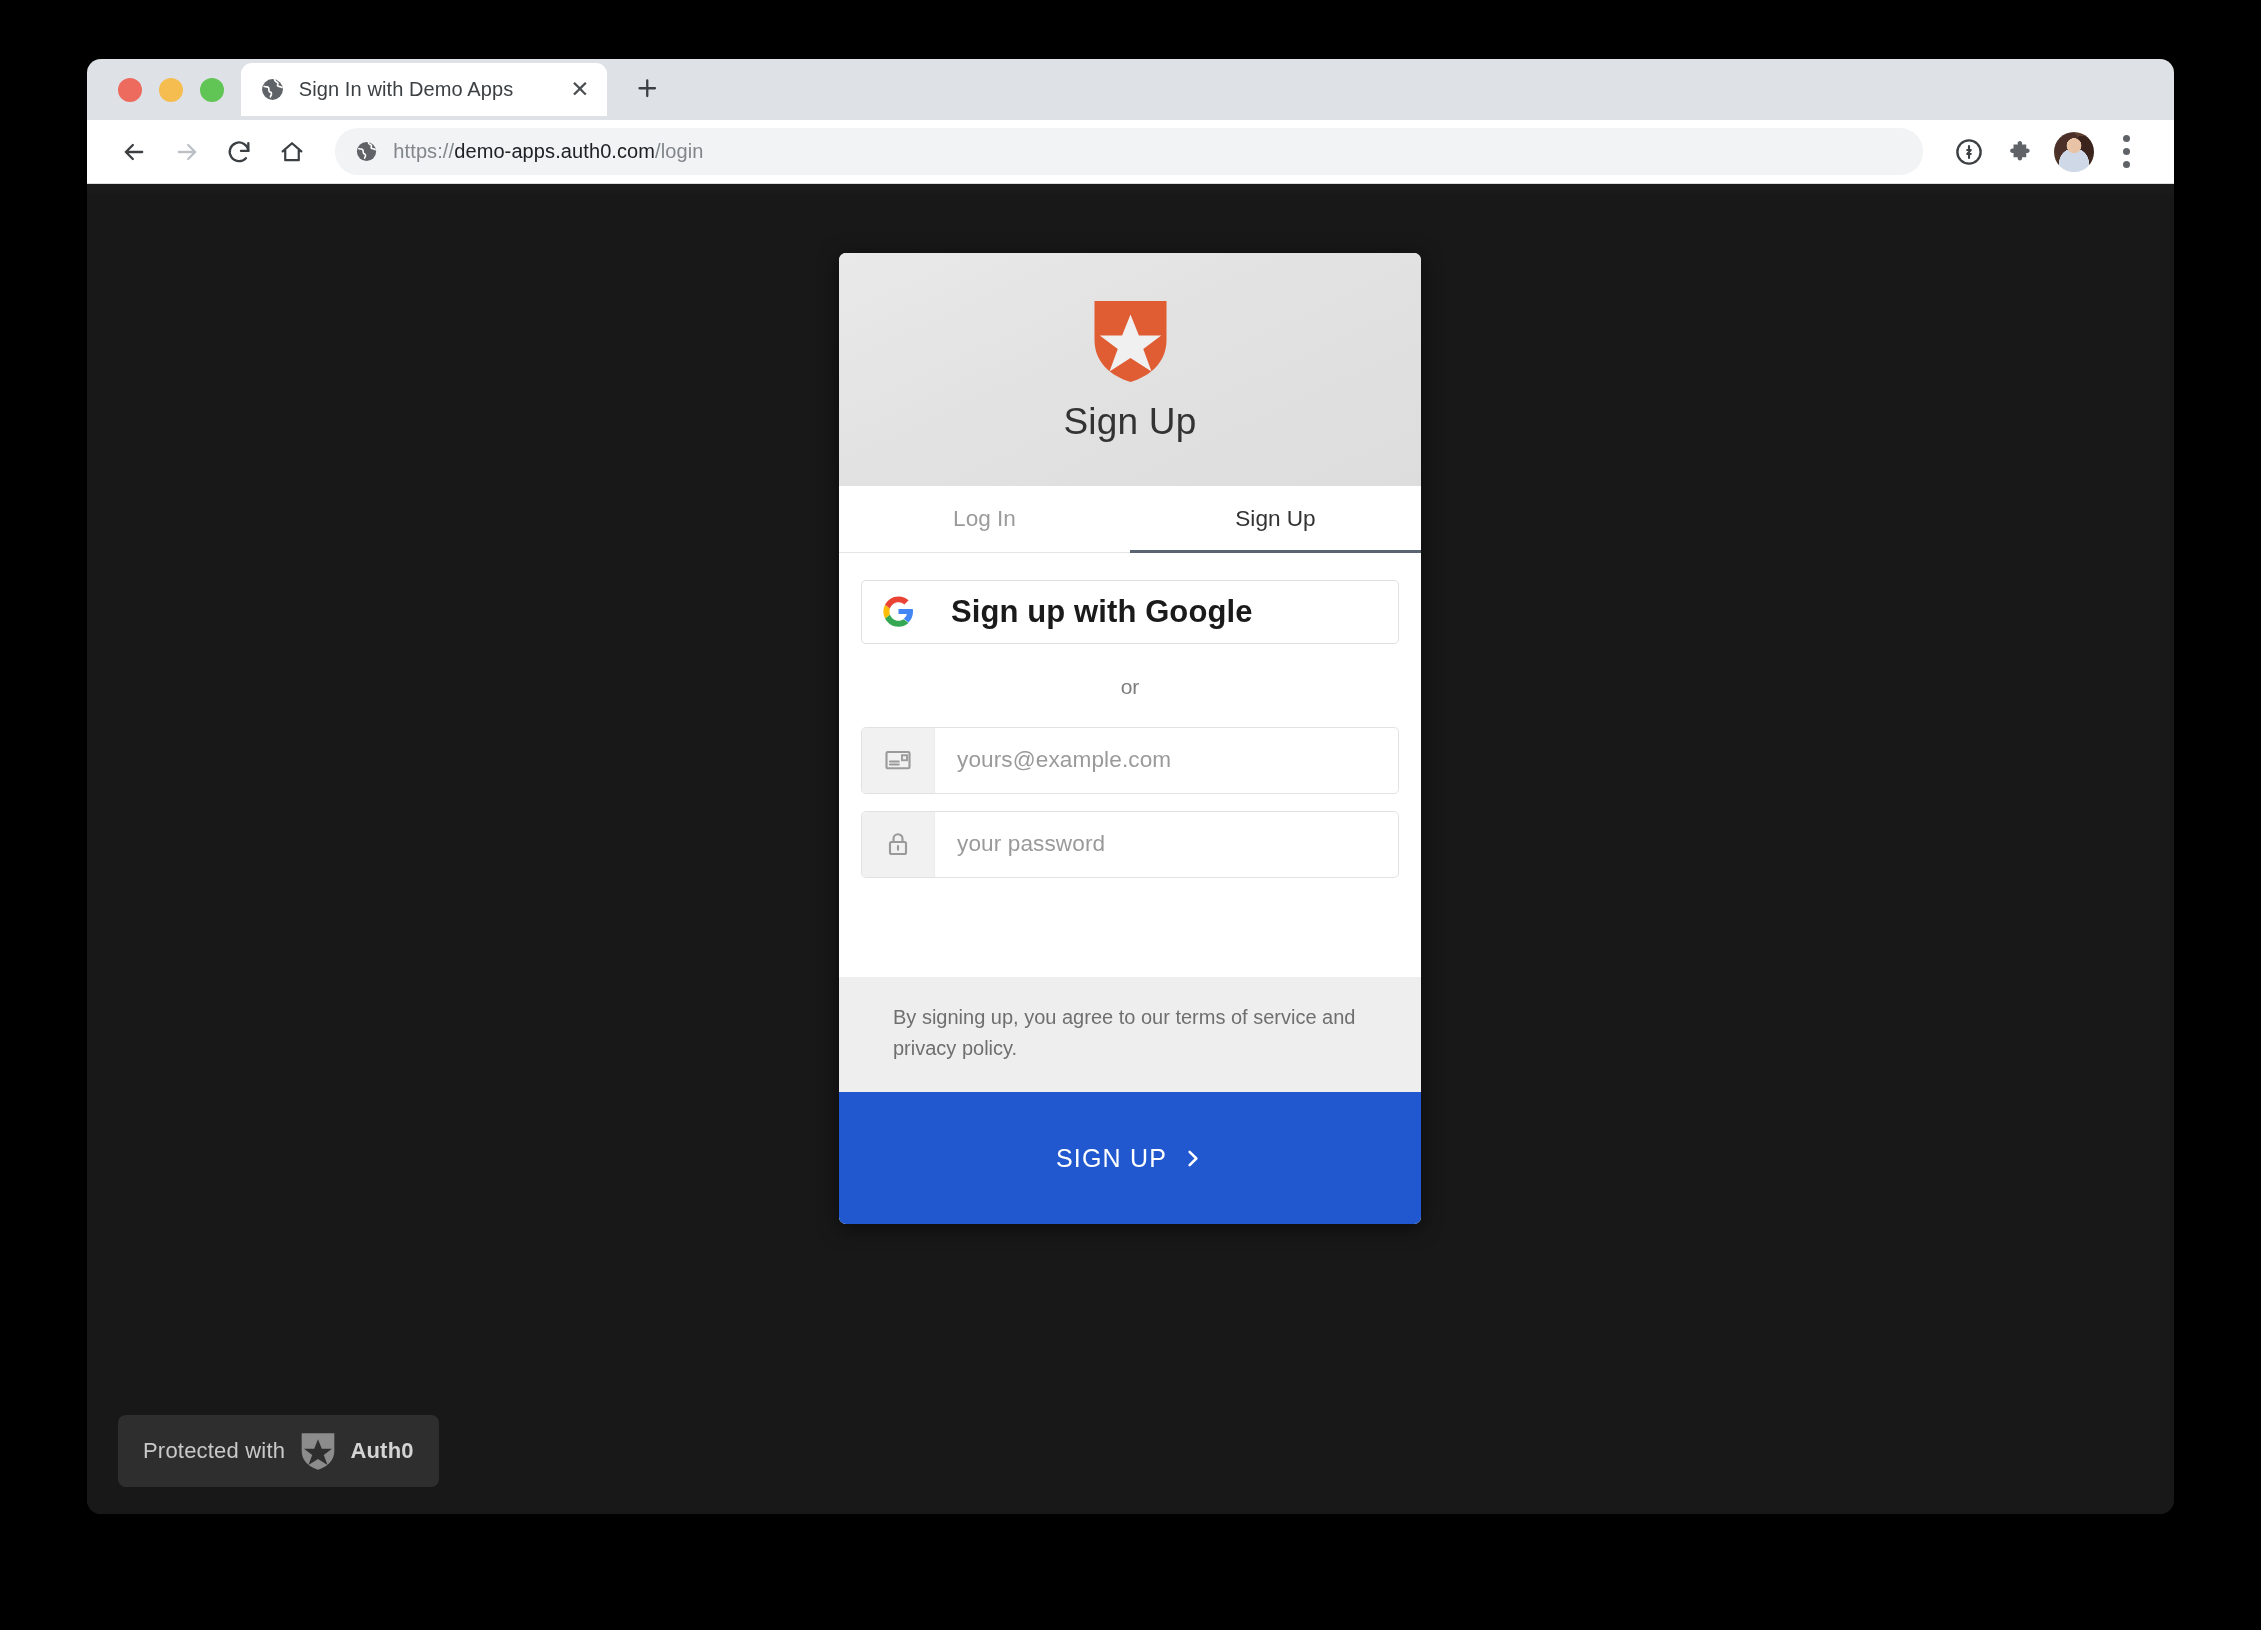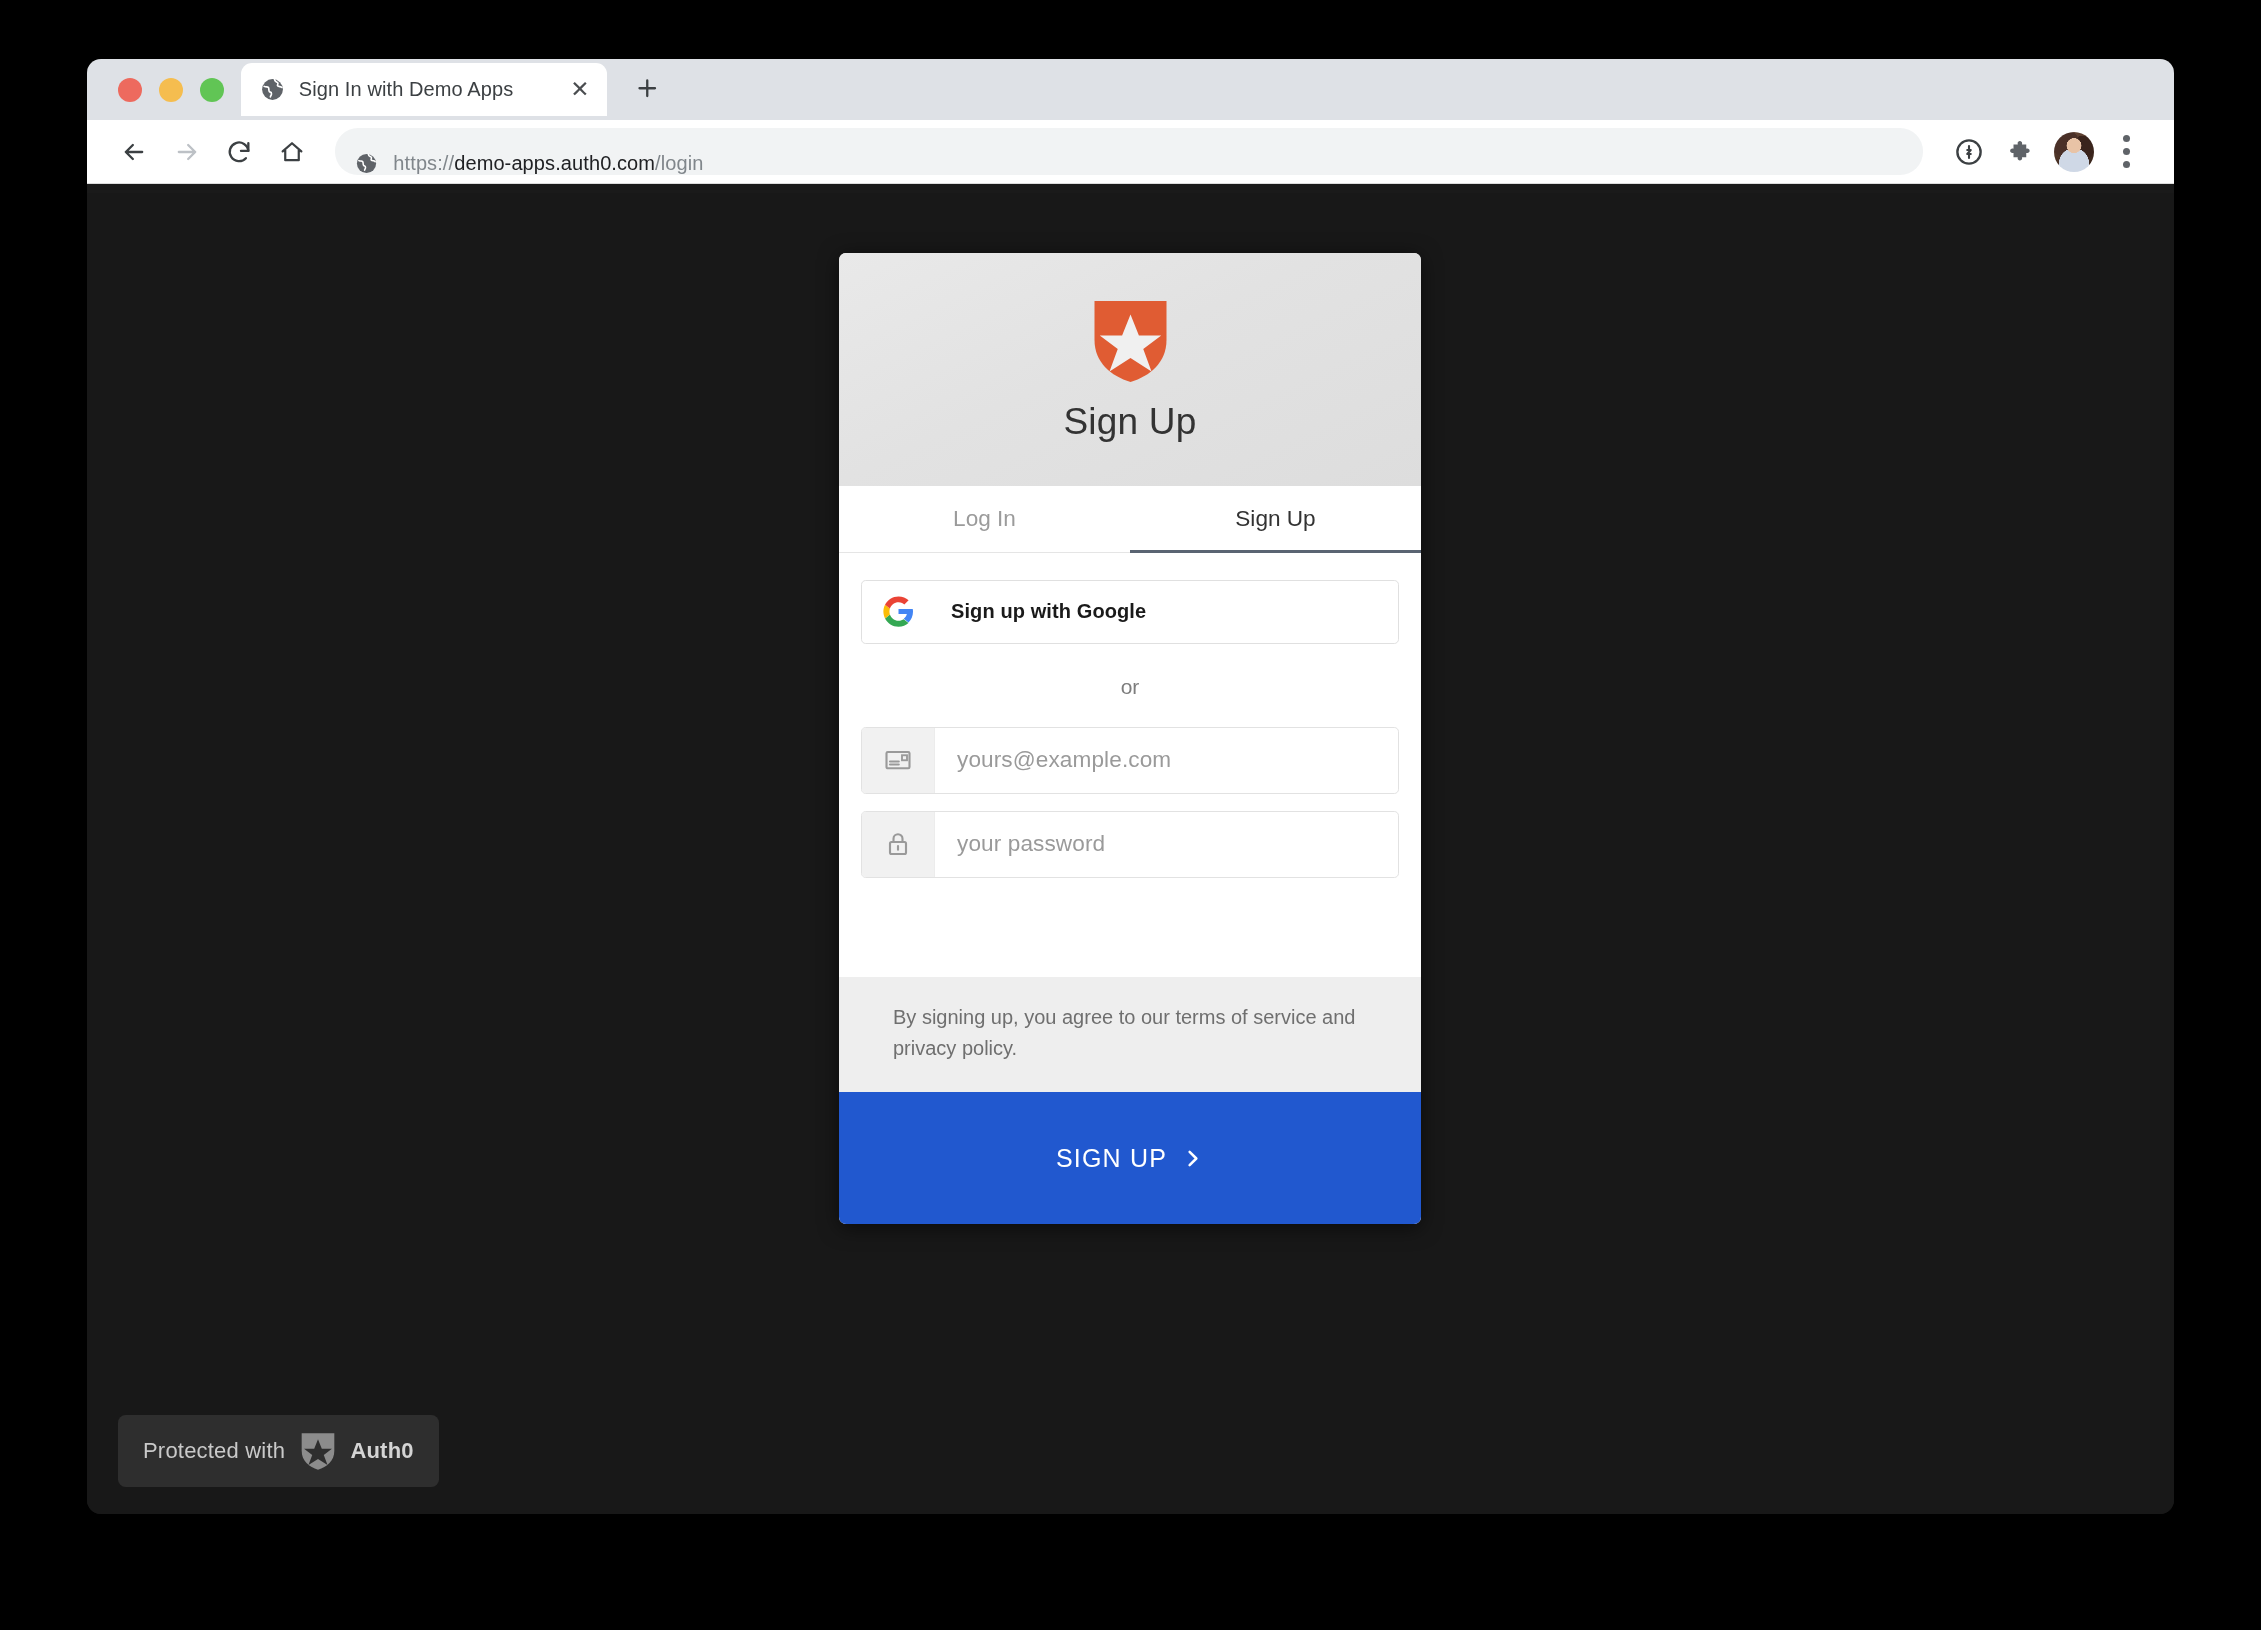--- a/index.html
+++ b/index.html
@@ -79,21 +79,21 @@
     display: flex; align-items: center; justify-content: center;
     border-radius: 50%;
     flex: none;
   }
   #omnibox {
     flex: 1;
     height: 47px;
     margin: 0 17px 0 14px;
     background: #f1f3f4;
     border-radius: 23px;
-    display: flex; align-items: flex-end;
+    display: flex; align-items: center;
     padding: 0 20px;
     gap: 15.6px;
   }
   #omnibox .url {
     font-size: 20px; letter-spacing: 0.1px; white-space: nowrap;
   }
   .url-scheme { color: #80868b; }
   .url-host   { color: #202124; }
   .url-path   { color: #80868b; }
 
@@ -175,21 +175,21 @@
   #google-button {
     height: 64px;
     border: 0.8px solid #e0e0e0;
     border-radius: 4.7px;
     background: #ffffff;
     display: flex; align-items: center;
     padding-left: 20px;
     gap: 36px;
   }
   #google-button .glabel {
-    font-size: 20px; font-weight: 700; color: #1a1a1a;
+    font-size: 31px; font-weight: 700; color: #1a1a1a;
     letter-spacing: 0.1px;
   }
 
   #or-divider {
     text-align: center;
     font-size: 21px; color: #7d7d7d;
     padding: 31px 0 28px 0;
   }
 
   .field-row {

